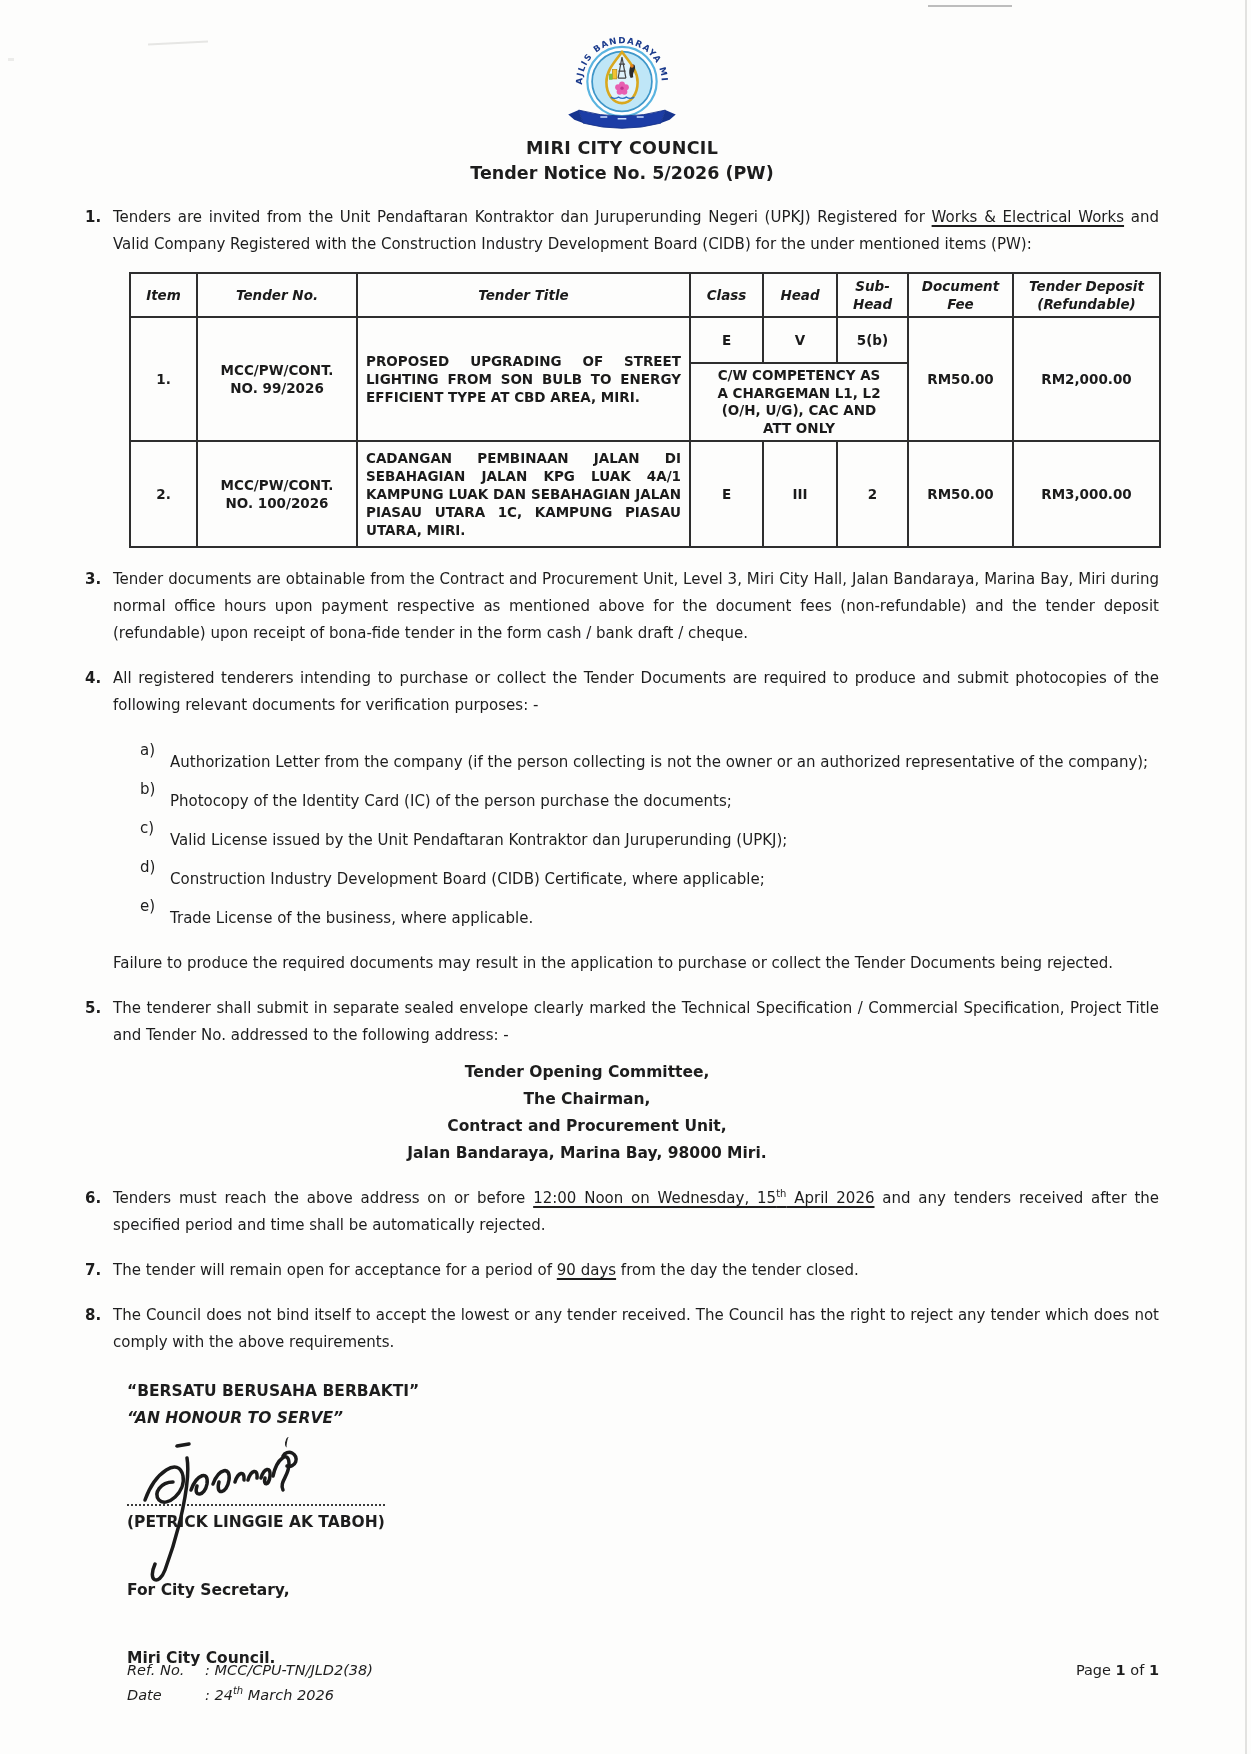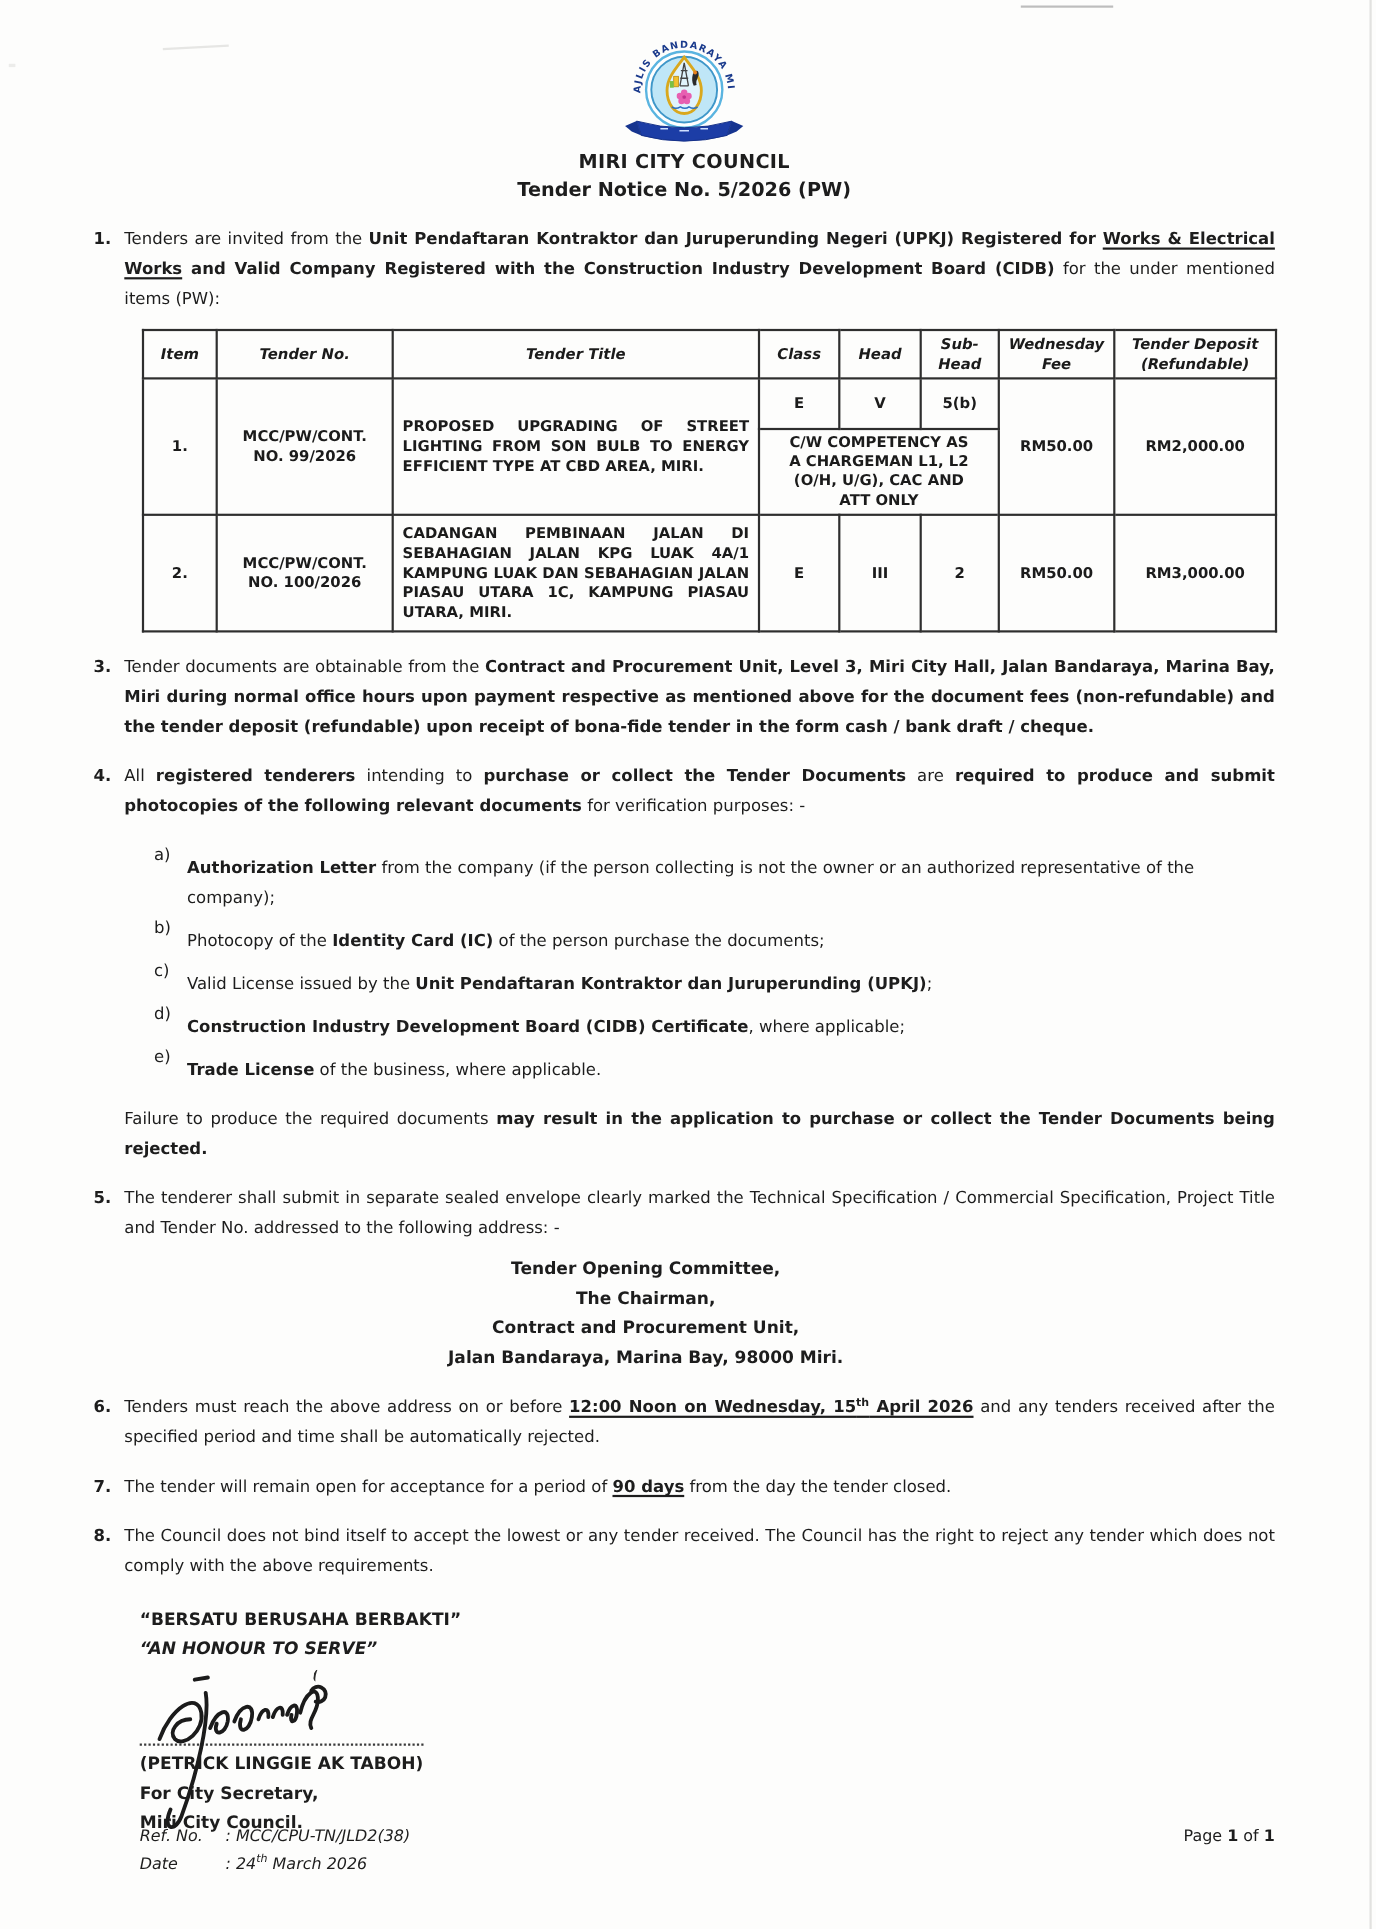--- a/index.html
+++ b/index.html
@@ -15,21 +15,21 @@
   .speck2{position:absolute;left:8px;top:58px;width:6px;height:3px;background:#ececea;}
   
   .doc-header{text-align:center;padding-top:26px;}
   .logo{display:block;margin:0 auto;}
   .org-name{font-size:17.5px;font-weight:bold;letter-spacing:.3px;line-height:23px;}
   .notice-no{font-size:17.5px;font-weight:bold;line-height:26px;}
   
   .para{display:flex;margin-top:18px;font-size:15px;line-height:27px;}
   .para .num{flex:0 0 28px;font-weight:bold;}
   .para .ptext{flex:1;text-align:justify;}
-  b{font-weight:bold;}
+  b{font-weight:normal;}
   .u{text-decoration:underline;text-decoration-thickness:2px;text-underline-offset:3px;}
   sup{font-size:10px;line-height:0;}
   
   table.tender{border-collapse:collapse;table-layout:fixed;width:1030px;margin:14px 0 0 44px;}
   .tender th,.tender td{border:2px solid #2e2e2e;font-size:13.5px;font-weight:bold;text-align:center;
     vertical-align:middle;padding:3px 8px;line-height:18px;color:#1b1b1b;}
   .tender thead tr{height:42px;font-style:italic;}
   tr.r1a{height:46px;} tr.r1b{height:74px;} tr.r2{height:106px;}
   td.cell-title{text-align:justify;}
   td.comp{white-space:pre-line;line-height:17.5px;}
@@ -43,21 +43,21 @@
   .address{margin-top:10px;text-align:center;font-weight:bold;font-size:15.5px;line-height:27px;padding-right:70px;}
   
   .motto{margin:22px 0 0 42px;font-weight:bold;font-size:15.5px;line-height:27px;position:relative;}
   .motto .l2{font-style:italic;}
   .pen-tick{position:absolute;left:158px;bottom:-16px;width:5px;height:11px;
     border-left:2.5px solid #2a2a2a;border-radius:60% 0 0 60%/70% 0 0 70%;transform:rotate(10deg);}
   
   .signature-block{position:relative;margin:10px 0 0 42px;padding-top:62px;width:340px;}
   .sig-svg{position:absolute;left:-10px;top:-12px;z-index:2;pointer-events:none;}
   .dotline{width:258px;border-bottom:2.5px dotted #3a3a3a;height:0;}
-  .sig-name,.sig-role,.sig-org{font-weight:bold;font-size:15.5px;line-height:27px;}
+  .sig-name,.sig-role,.sig-org{font-weight:bold;font-size:15.5px;line-height:27px;margin-top:41px;}
   .sig-name{margin-top:3px;}
   
   .page-footer{position:absolute;left:127px;right:92px;bottom:46px;display:flex;
     justify-content:space-between;align-items:flex-start;font-size:14.5px;line-height:25px;}
   .ref-grid{display:grid;grid-template-columns:78px auto;font-style:italic;}
   .page-info b{font-weight:bold;}
 </style>
 </head>
 <body>
 
@@ -116,21 +116,21 @@
           <col style="width:147px">
       </colgroup>
       <thead>
         <tr>
           <th>Item</th>
           <th>Tender No.</th>
           <th>Tender Title</th>
           <th>Class</th>
           <th>Head</th>
           <th>Sub-Head</th>
-          <th>Wednesday Fee</th>
+          <th>Document Fee</th>
           <th>Tender Deposit (Refundable)</th>
         </tr>
       </thead>
       <tbody>
         <tr class="r1a">
           <td rowspan="2">1.</td>
           <td rowspan="2">MCC/PW/CONT. NO. 99/2026</td>
           <td rowspan="2" class="cell-title">PROPOSED UPGRADING OF STREET LIGHTING FROM SON BULB TO ENERGY EFFICIENT TYPE AT CBD AREA, MIRI.</td>
           <td>E</td>
           <td>V</td>

